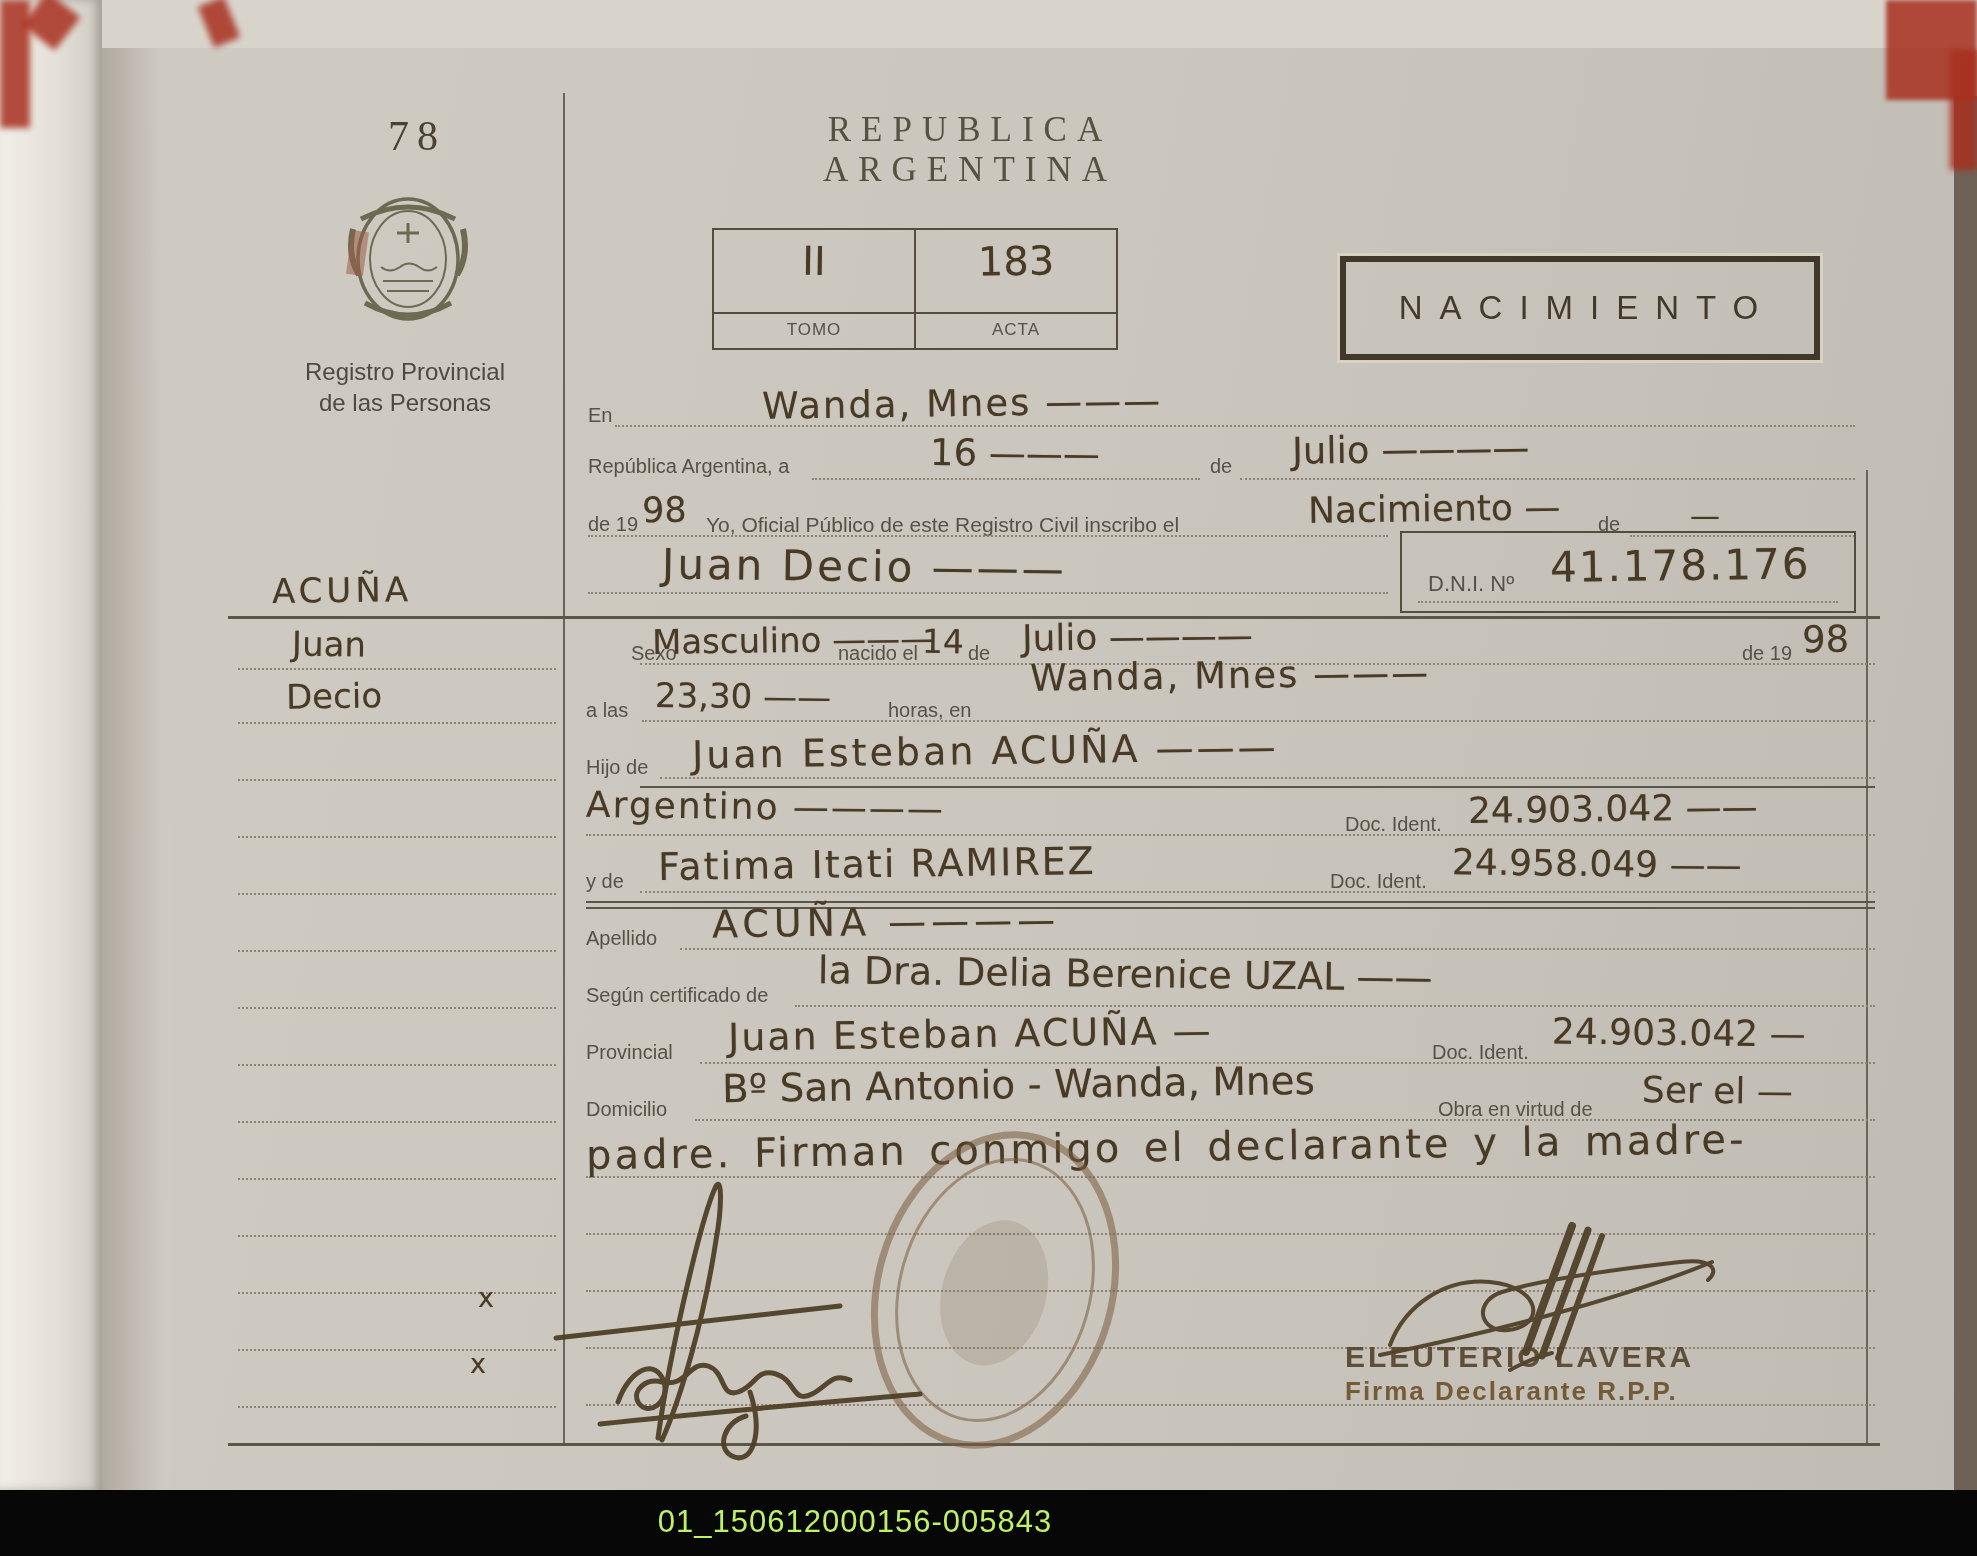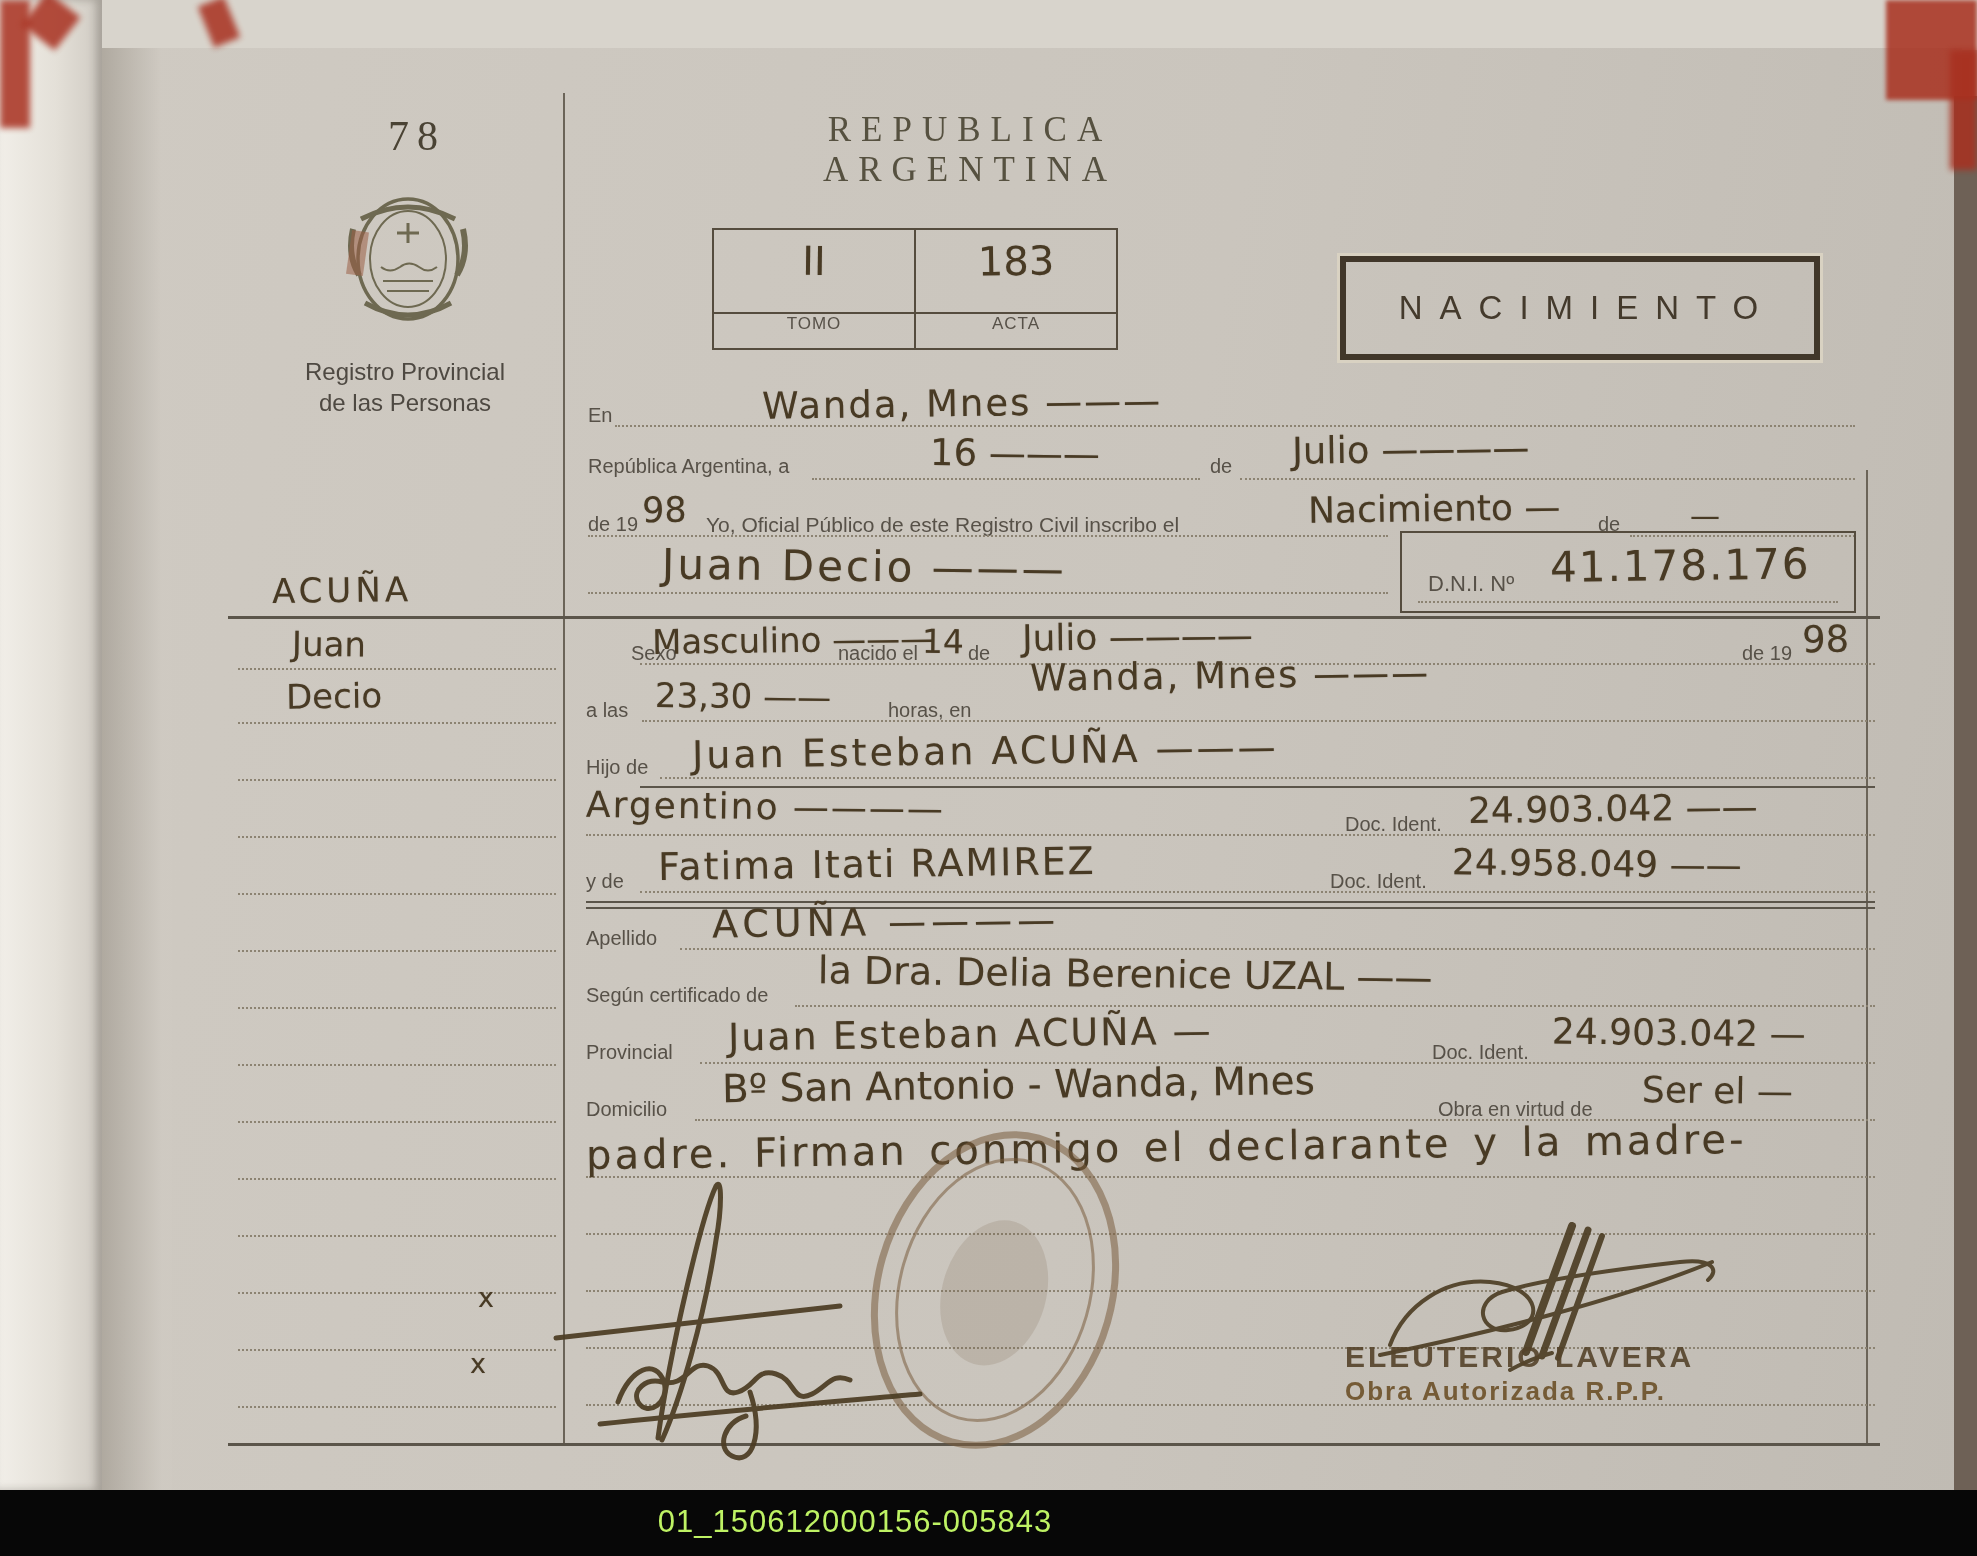--- a/index.html
+++ b/index.html
@@ -24,21 +24,21 @@
   .dot{position:absolute;height:0;border-bottom:2px dotted #8c8372;}
   .rule{position:absolute;height:0;border-bottom:2px solid #5b554a;}
   .rule3{border-bottom-width:3px;}
   .vline{position:absolute;width:0;border-left:2px solid #6b6458;}
   .title{font-family:"Liberation Serif",serif;color:#565140;}
   .tablebox{position:absolute;left:712px;top:228px;width:402px;height:118px;border:2px solid #554c3e;display:flex;}
   .tcell{flex:1;border-right:2px solid #554c3e;position:relative;}
   .tcell:last-child{border-right:none;}
   .tval{position:absolute;left:0;top:8px;width:100%;text-align:center;font-size:40px;}
   .tlab{position:absolute;left:0;top:82px;width:100%;height:36px;border-top:2px solid #554c3e;
-        text-align:center;box-sizing:border-box;}
+        text-align:center;padding-top:6px;box-sizing:border-box;}
   .nacbox{position:absolute;left:1340px;top:256px;width:468px;height:92px;border:6px solid #41372a;
         box-shadow:0 0 0 3px #d9d2c2;display:flex;align-items:center;justify-content:center;}
   .nactext{font-size:33px;letter-spacing:17px;color:#443a2c;padding-left:14px;}
   .dnibox{position:absolute;left:1400px;top:531px;width:452px;height:78px;border:2px solid #554c3e;}
   .footerbar{left:0;top:1490px;width:1977px;height:66px;background:#070707;}
   .footertext{position:absolute;left:855px;top:1504px;transform:translateX(-50%);
       font-family:Liberation Sans, sans-serif;font-size:31px;color:#bef264;letter-spacing:1px;white-space:nowrap;}
   .stamptext{position:absolute;font-family:"Liberation Sans",sans-serif;font-weight:bold;white-space:nowrap;}
   svg{position:absolute;overflow:visible;}
 </style>
@@ -234,19 +234,19 @@
       <path d="M940,205 C955,165 995,138 1040,142 C1092,147 1096,186 1058,190 C1030,193 1022,162 1052,152 C1090,140 1160,130 1230,122 C1262,118 1270,130 1258,140"></path>
       <path d="M930,215 C1030,195 1170,160 1262,122"></path>
       <path d="M1076,212 L1122,86" stroke-width="8"></path>
       <path d="M1092,216 L1138,90" stroke-width="7"></path>
       <path d="M1108,218 L1152,96" stroke-width="6"></path>
       <path d="M1060,230 C1075,222 1090,216 1102,213"></path>
     </g>
   </svg>
 
   <div class="stamptext" style="left:1345px;top:1340px;font-size:30px;letter-spacing:3px;color:rgba(84,66,42,.9);">ELEUTERIO   LAVERA</div>
-  <div class="stamptext" style="left:1345px;top:1376px;font-size:26px;letter-spacing:2px;color:rgba(108,80,40,.9);">Obra Autorizada R.P.P.</div>
+  <div class="stamptext" style="left:1345px;top:1376px;font-size:26px;letter-spacing:2px;color:rgba(108,80,40,.9);">Firma Declarante R.P.P.</div>
 
   <div class="abs footerbar">
     <div class="footertext" style="top:14px;">01_150612000156-005843</div>
   </div>
 
 </div>
 
 </body></html>

